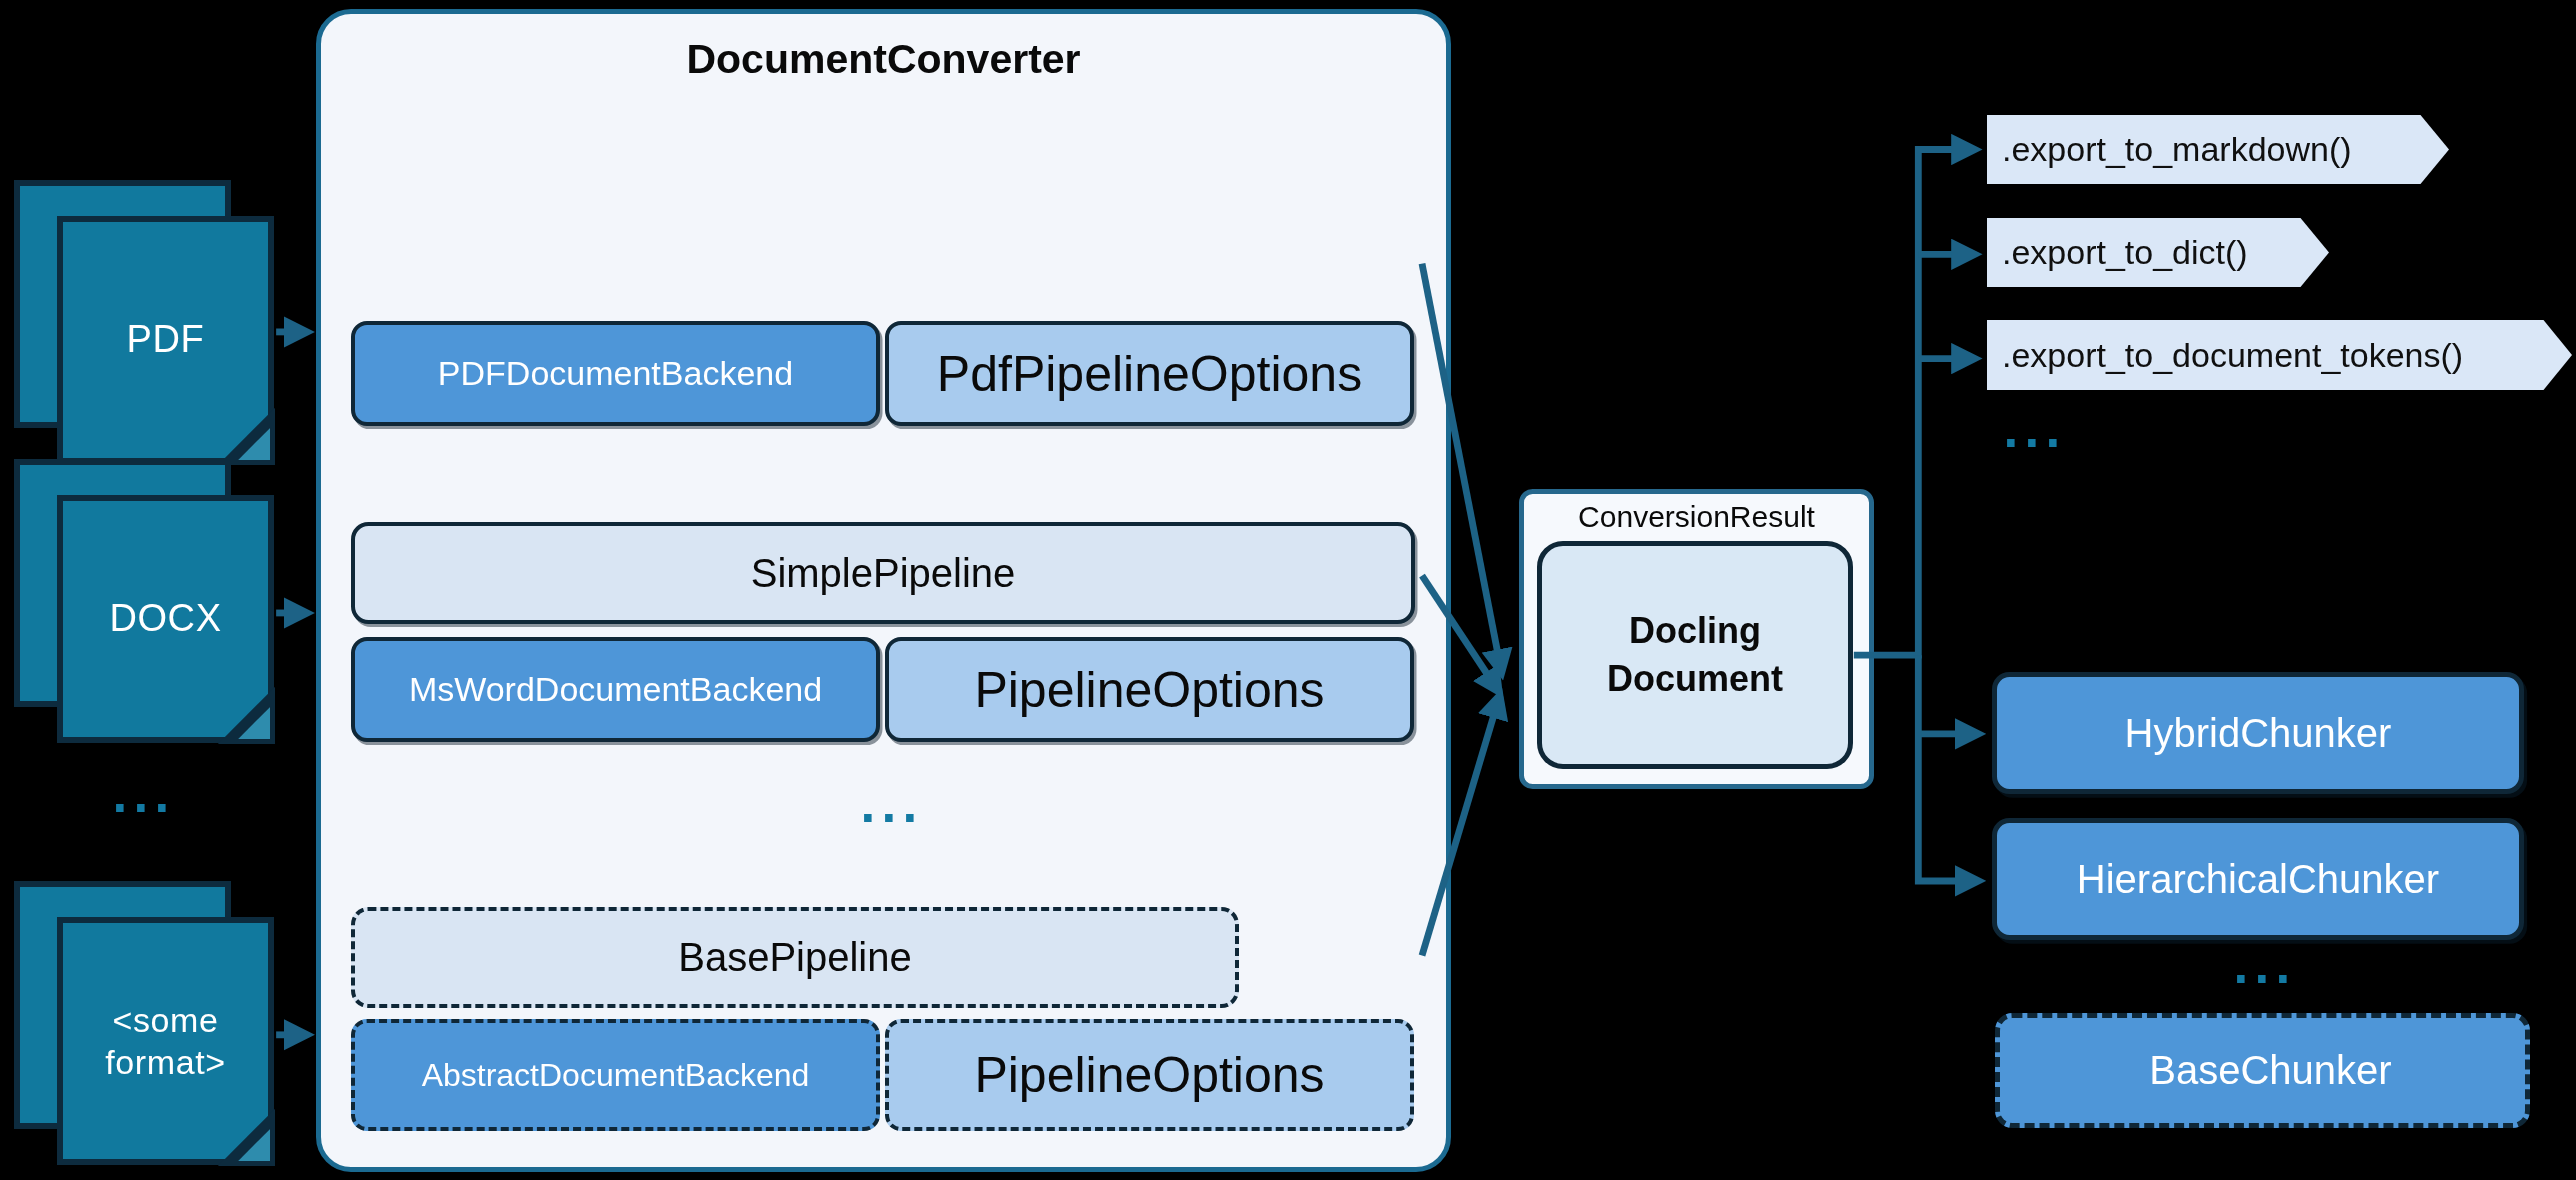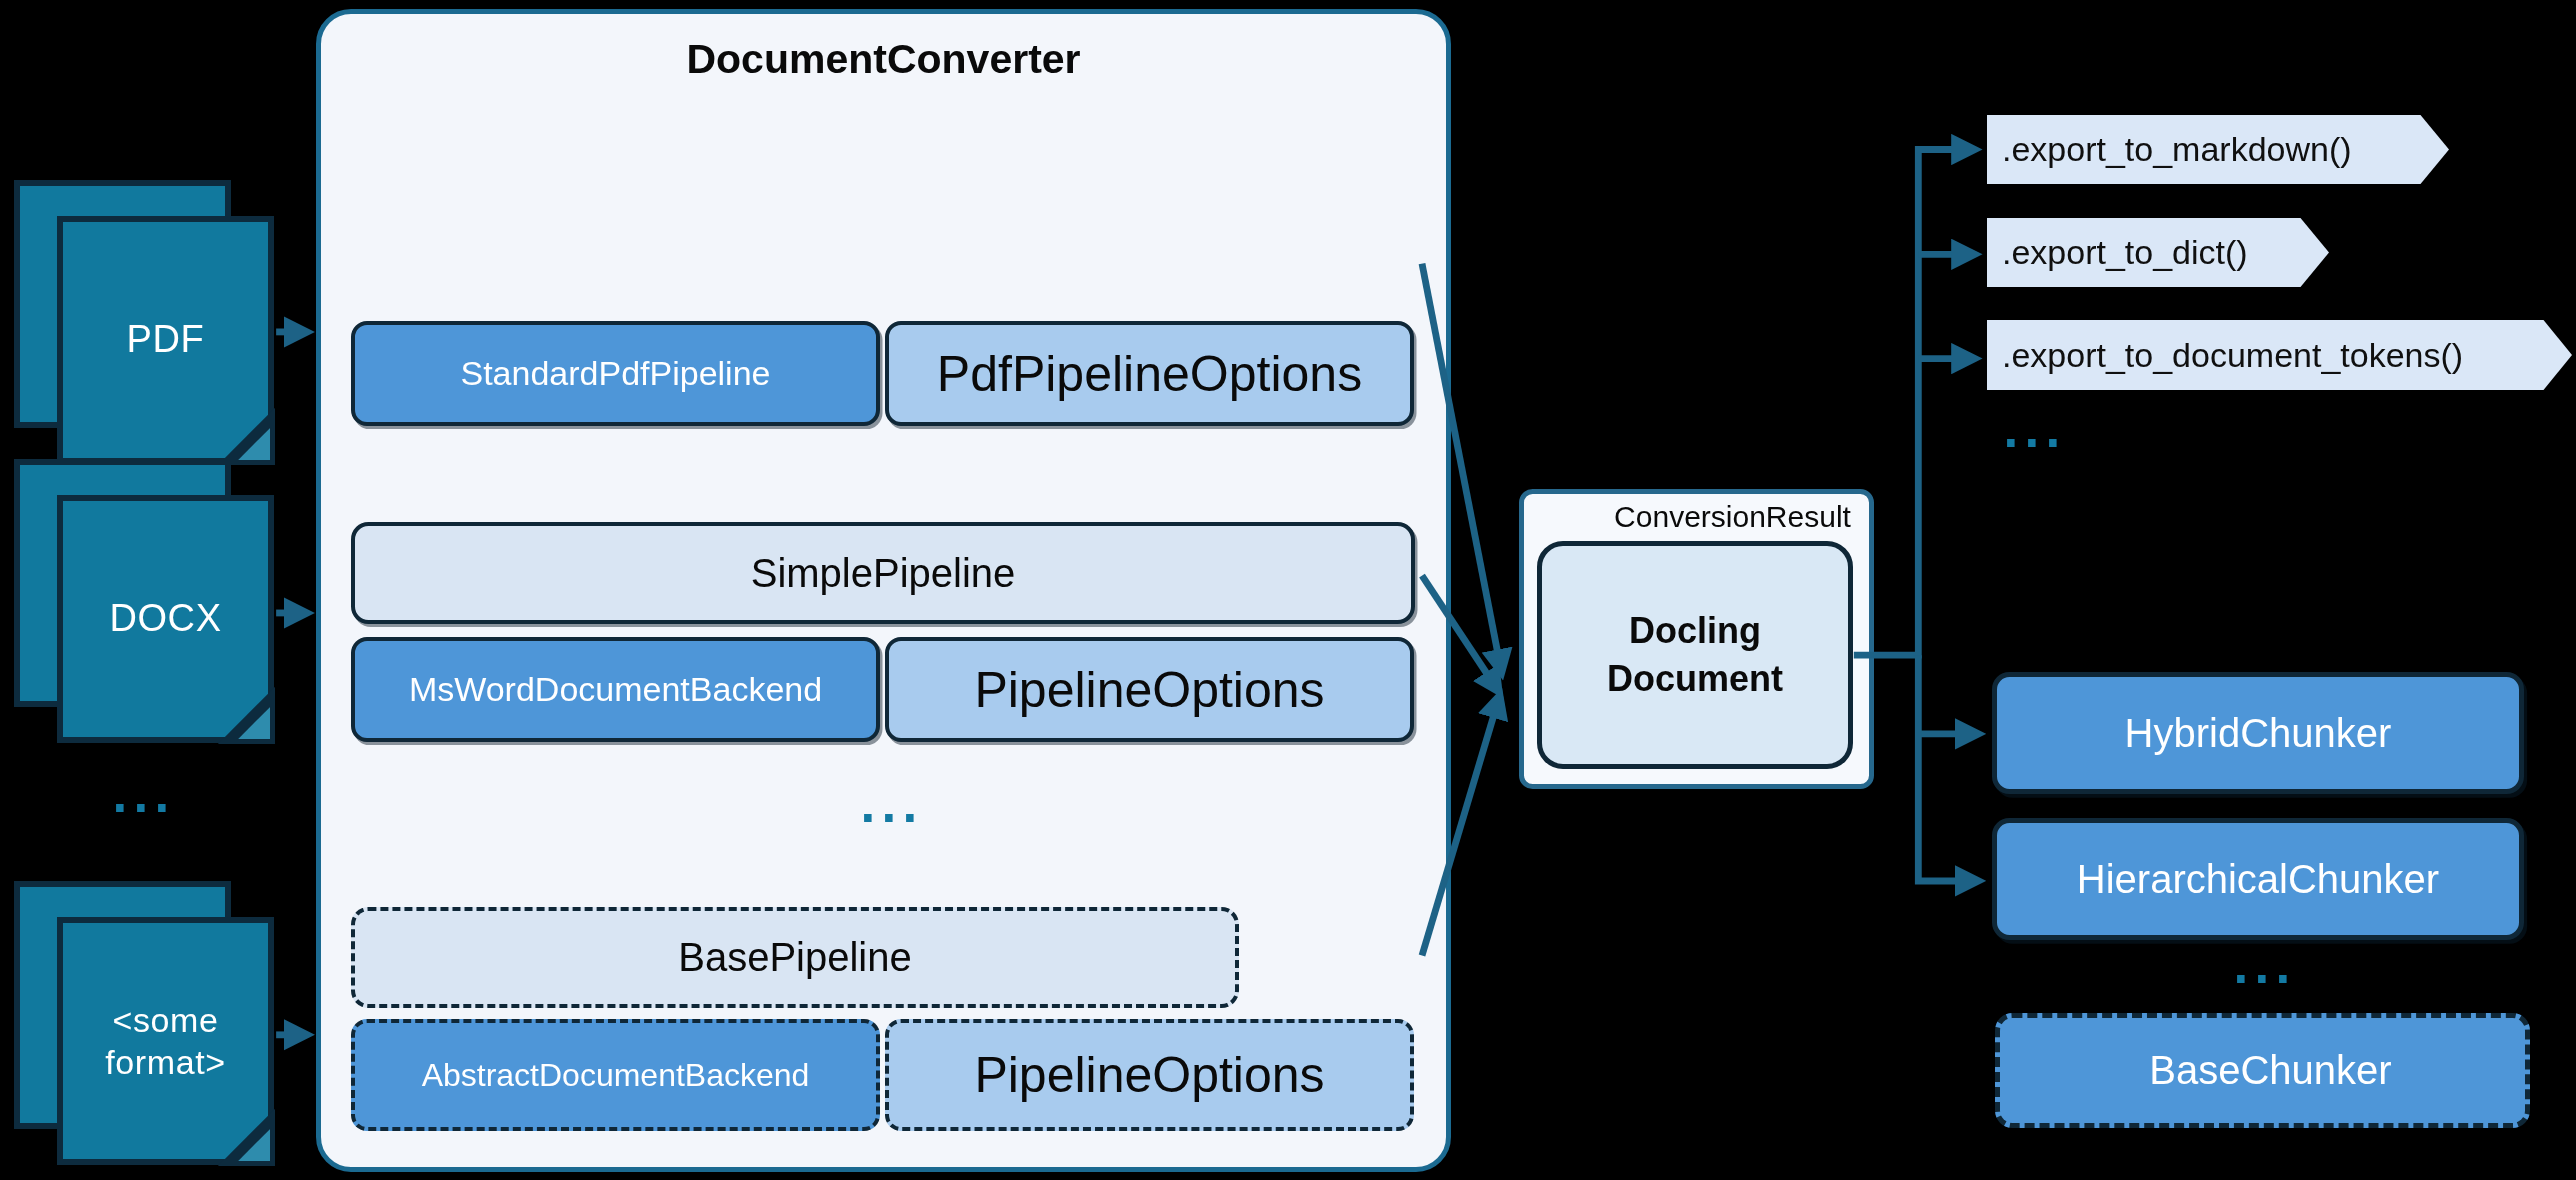--- a/index.html
+++ b/index.html
@@ -57,21 +57,21 @@
   #p2-backend{left:351px;top:637px;width:529px;height:105px;}
   #p2-options{left:885px;top:637px;width:529px;height:105px;}
 
   #p3-header{left:351px;top:907px;width:888px;height:101px;}
   #p3-backend{left:351px;top:1019px;width:529px;height:112px;font-size:32px;}
   #p3-options{left:885px;top:1019px;width:529px;height:112px;}
 
   
   #result-box{left:1519px;top:489px;width:355px;height:300px;background:#F6F9FD;
               border:5px solid #26688D;border-radius:13.6px;}
-  #result-label{left:1519px;top:500px;width:355px;text-align:center;font-size:30px;color:#0a0a0a;margin-left:36px;}
+  #result-label{left:1519px;top:500px;width:355px;text-align:center;font-size:30px;color:#0a0a0a;}
   #docling-box{left:1537px;top:541px;width:316px;height:228px;background:#D9E8F5;
                border:5.6px solid #0F2737;border-radius:26px;display:flex;flex-direction:column;
                align-items:center;justify-content:center;font-size:36px;font-weight:bold;
                color:#0a0a0a;line-height:1.32;}
 
   
   .tag{background:#DAE7F7;display:flex;align-items:center;font-size:34px;color:#101010;
        padding-left:15px;padding-right:43px;
        clip-path:polygon(0 0,calc(100% - 28.5px) 0,100% 50%,calc(100% - 28.5px) 100%,0 100%);}
   #tag1{left:1987px;top:115px;width:462px;height:69px;}
@@ -110,21 +110,21 @@
   <div class="abs page" id="fmt-back"></div>
   <div class="abs page page-front" id="fmt-front">
     <span class="src-label small">&lt;some</span>
     <span class="src-label small">format&gt;</span>
     <span class="fold"></span>
   </div>
 
   <div class="abs" id="converter"></div>
   <div class="abs" id="converter-title">DocumentConverter</div>
 
-  <div class="abs pl-backend" id="p1-backend">StandardPdfPipeline</div>
+  <div class="abs pl-backend" id="p1-backend">PDFDocumentBackend</div>
   <div class="abs pl-options" id="p1-options">PdfPipelineOptions</div>
 
   <div class="abs pl-header" id="p2-header">SimplePipeline</div>
   <div class="abs pl-backend" id="p2-backend">MsWordDocumentBackend</div>
   <div class="abs pl-options" id="p2-options">PipelineOptions</div>
 
   <div class="abs ellipsis" id="conv-dots">...</div>
 
   <div class="abs pl-header dashed" id="p3-header">BasePipeline</div>
   <div class="abs pl-backend dashed" id="p3-backend">AbstractDocumentBackend</div>

